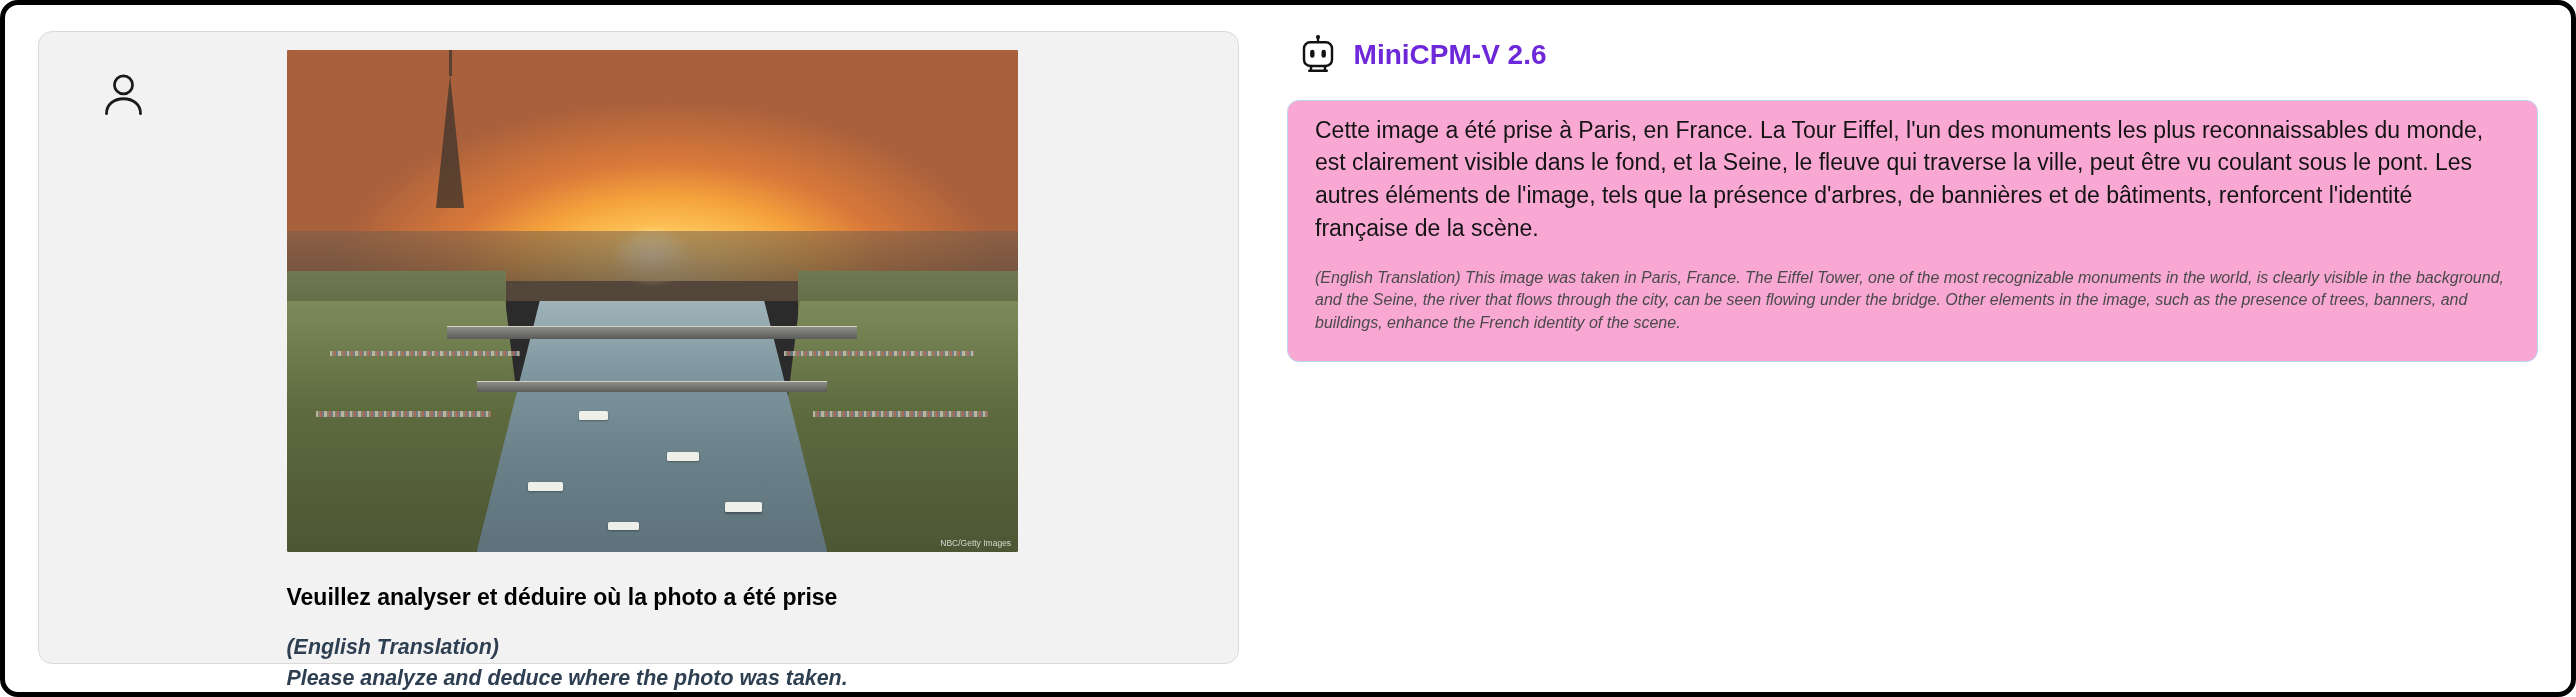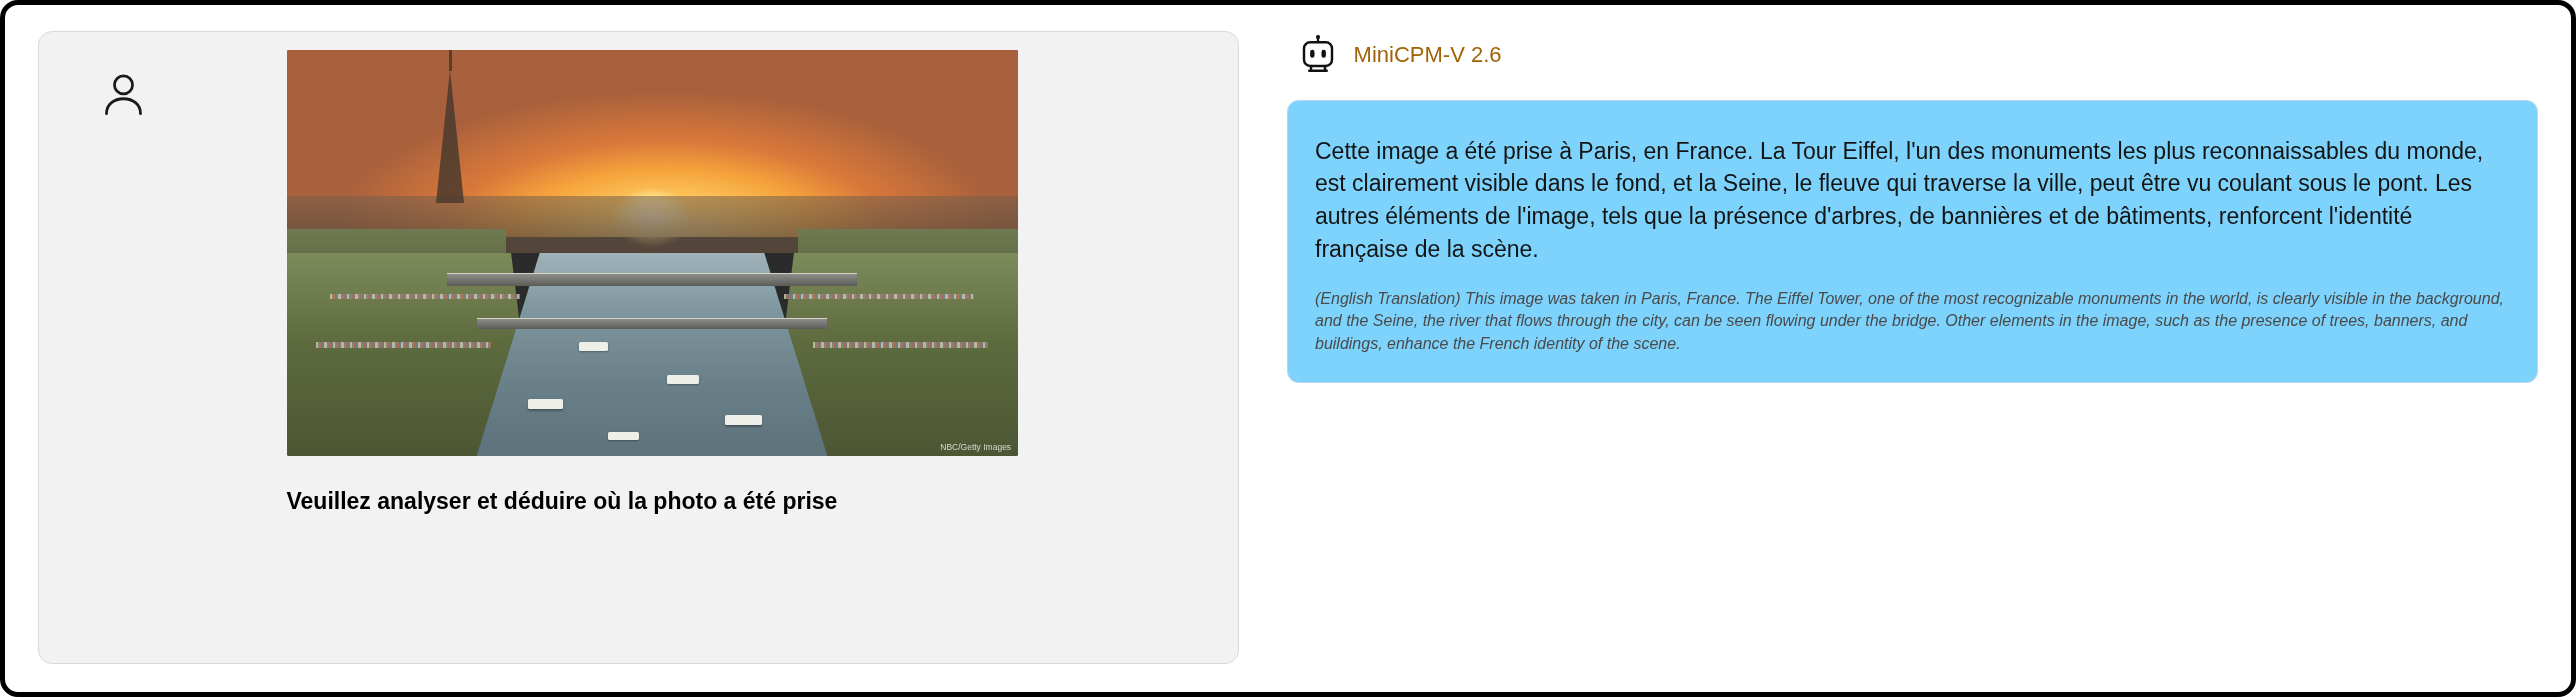--- a/index.html
+++ b/index.html
@@ -49,21 +49,21 @@
     top: 37px;
     width: 51px;
     height: 51px;
   }
   .user-body {
     margin-left: 224px;
     margin-right: 32px;
   }
   .photo-wrap {
     width: 731px;
-    height: 406px;
+    height: 502px;
     border-radius: 2.1px;
     overflow: hidden;
     position: relative;
     background: #2b2b2b;
   }
   
   .sky {
     position: absolute; left: 0; top: 0; width: 100%; height: 46%;
     background:
       radial-gradient(ellipse 46% 78% at 52% 100%, #ffe9a8 0%, #ffcf63 22%, #f5a33c 46%, #d9793a 66%, #a9603c 100%),
@@ -157,29 +157,29 @@
   }
   .assistant-head {
     display: flex;
     align-items: center;
     gap: 15px;
     margin-left: 9.6px;
     margin-bottom: 23.5px;
   }
   .bot-icon { width: 42px; height: 42px; }
   .assistant-name {
-    font-size: 22px;
-    font-weight: normal;
-    color: #a16207;
+    font-size: 28px;
+    font-weight: bold;
+    color: #6d28d9;
   }
   .assistant-bubble {
-    background: #7dd3fc;
+    background: #f9a8d4;
     border: 1.6px solid #b9d6ef;
     border-radius: 11.7px;
-    padding: 34px 27px 26px 27px;
+    padding: 13px 27px 26px 27px;
     box-sizing: border-box;
   }
   .assistant-text {
     font-size: 23px;
     line-height: 1.42;
     color: #141414;
   }
   .assistant-translation {
     margin-top: 22.4px;
     font-size: 16px;
@@ -225,20 +225,24 @@
           <div class="boat" style="left:52%; top:80%; width:32px; height:9px;"></div>
           <div class="boat" style="left:33%; top:86%; width:35px; height:9.6px;"></div>
           <div class="boat" style="left:60%; top:90%; width:37px; height:10px;"></div>
           <div class="boat" style="left:44%; top:94%; width:31px; height:8.5px;"></div>
 
           <div class="photo-credit">NBC/Getty Images</div>
         </div>
 
         <div class="user-question">Veuillez analyser et déduire où la photo a été prise</div>
 
+        <div class="user-translation">
+          <span class="tline">(English Translation)</span>
+          <span class="tline">Please analyze and deduce where the photo was taken.</span>
+        </div>
       </div>
     </div>
 
     <div class="assistant-panel">
 
       <div class="assistant-head">
         <svg class="bot-icon" viewBox="0 0 48 48">
           <line x1="24" y1="3" x2="24" y2="9" stroke="#111" stroke-width="2.6" stroke-linecap="round"></line>
           <circle cx="24" cy="3.5" r="2.4" fill="#111"></circle>
           <rect x="8" y="9.5" width="32" height="27" rx="7" fill="none" stroke="#111" stroke-width="2.8"></rect>

